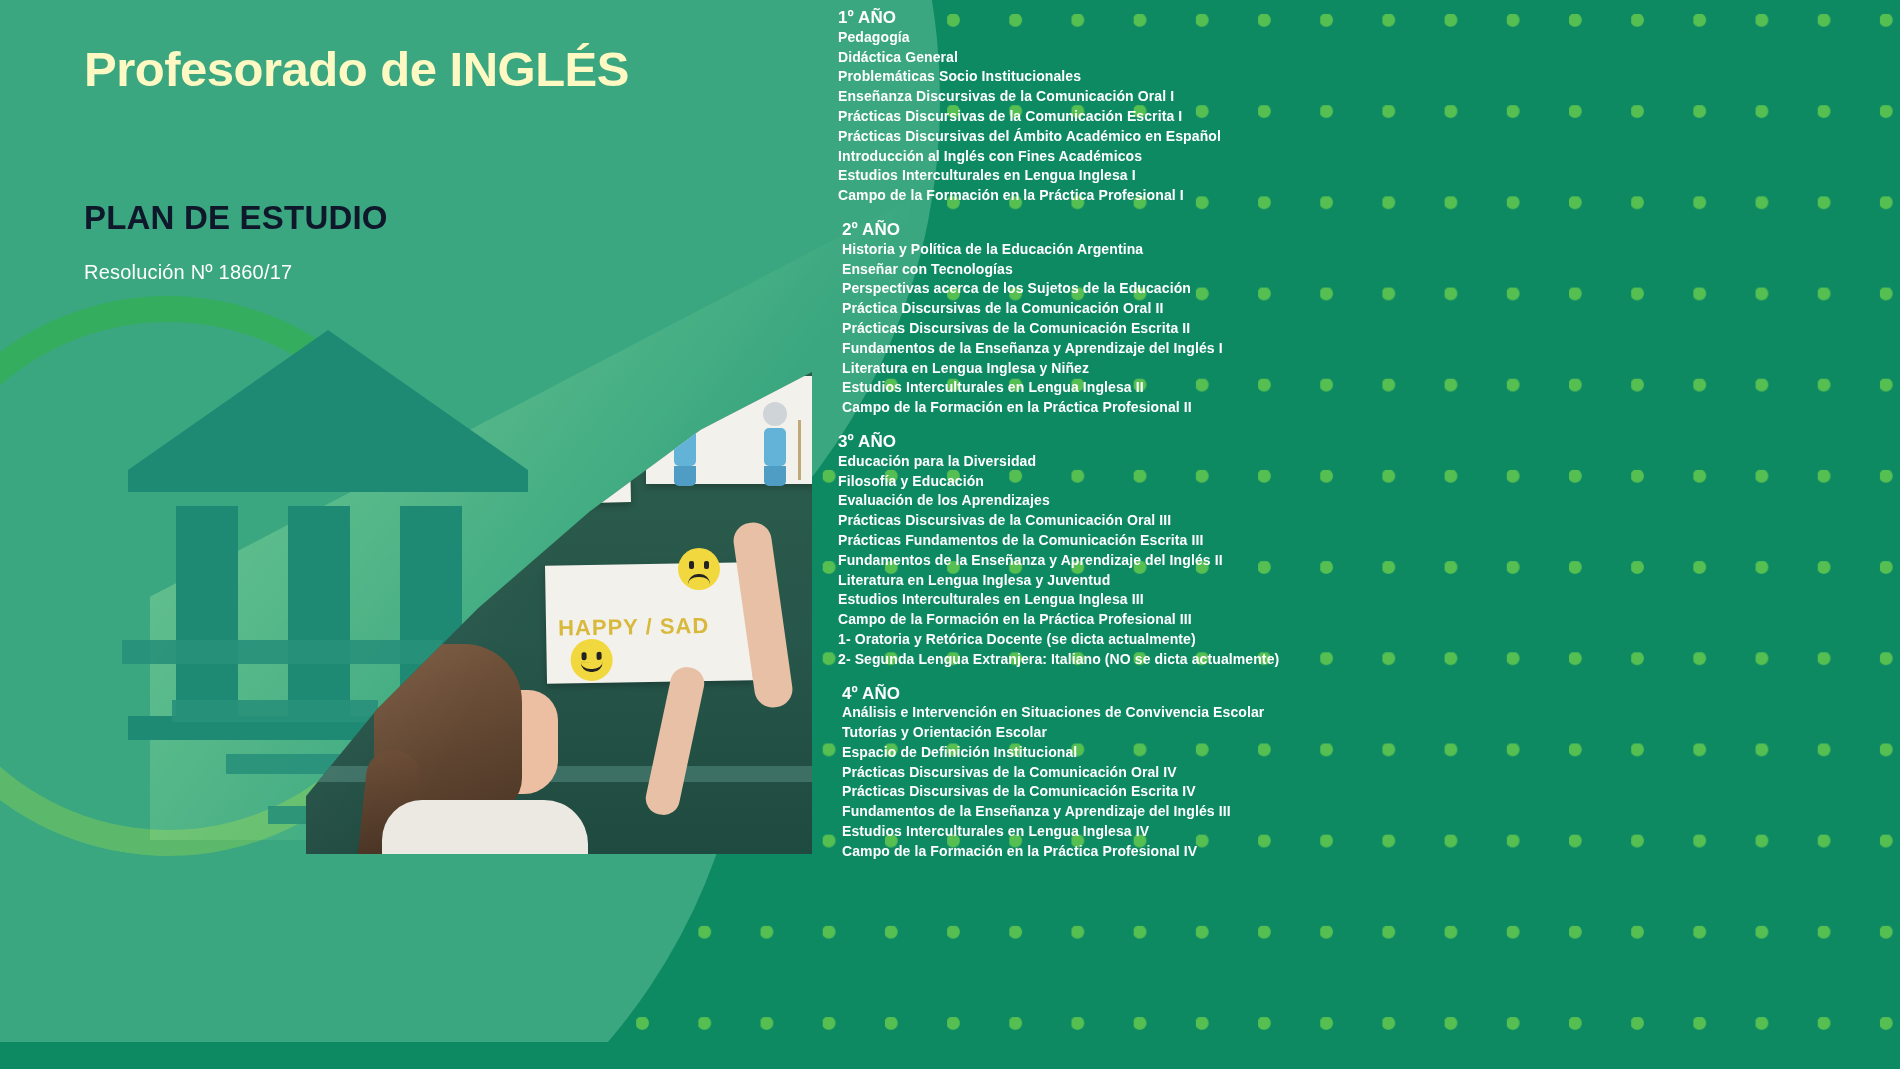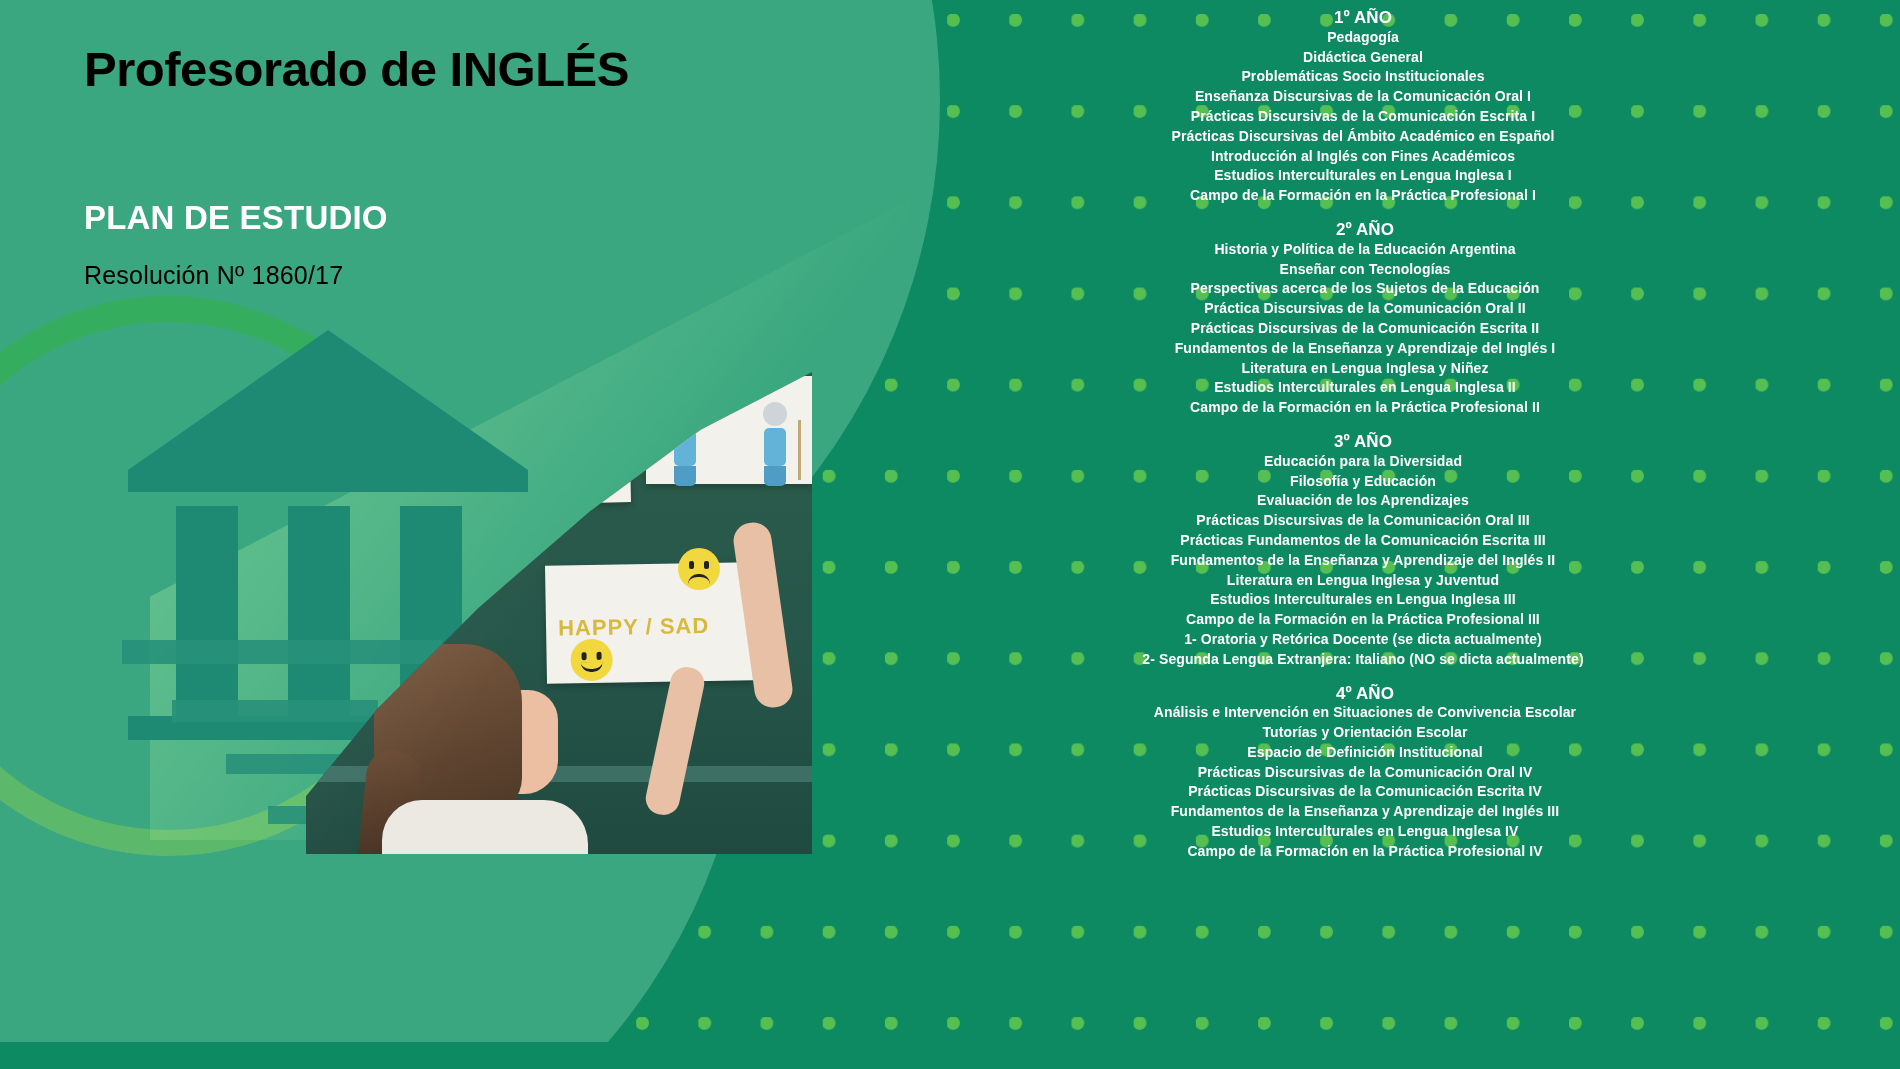--- a/index.html
+++ b/index.html
@@ -203,39 +203,39 @@
   
   .bar { position:absolute; background:#28907a; opacity:.9; }
   .bar.b1 { left:122px; top:640px; width:320px; height:24px; }
   .bar.b2 { left:172px; top:700px; width:206px; height:22px; }
   .bar.b3 { left:226px; top:754px; width:140px; height:20px; }
   .bar.b4 { left:268px; top:806px; width:84px; height:18px; }
 
   
   .left-text { position:absolute; left:84px; top:44px; width:820px; z-index:9; }
   .title {
-    font-size:49px; font-weight:bold; color:#000000;
+    font-size:49px; font-weight:bold; color:#fef9c3;
     letter-spacing:-0.5px; line-height:1.05; white-space:nowrap;
   }
   .subtitle {
     margin-top:104px;
-    font-size:33px; font-weight:bold; color:#ffffff; letter-spacing:.2px;
+    font-size:33px; font-weight:bold; color:#0f172a; letter-spacing:.2px;
   }
   .resolution {
     margin-top:24px;
-    font-size:25px; font-weight:normal; color:#000000; letter-spacing:.2px;
+    font-size:20px; font-weight:normal; color:#ffffff; letter-spacing:.2px;
   }
 
   
   .courses {
     position:absolute; left:838px; top:8px;
     width:1050px; z-index:8;
     color:#ffffff;
   }
-  .year-block { margin-bottom:14px;text-align:center; }
+  .year-block { margin-bottom:14px; }
   .year-block:last-child { margin-bottom:0; }
   .year-head {
     font-size:17px; font-weight:bold; letter-spacing:.1px; line-height:19.8px;
   }
   .course-item {
     font-size:14px; font-weight:bold; letter-spacing:.1px; line-height:19.8px;
     white-space:nowrap;
   }
   .yr2 .year-head, .yr2 .course-item { padding-left:4px; }
   .yr4 .year-head, .yr4 .course-item { padding-left:4px; }

